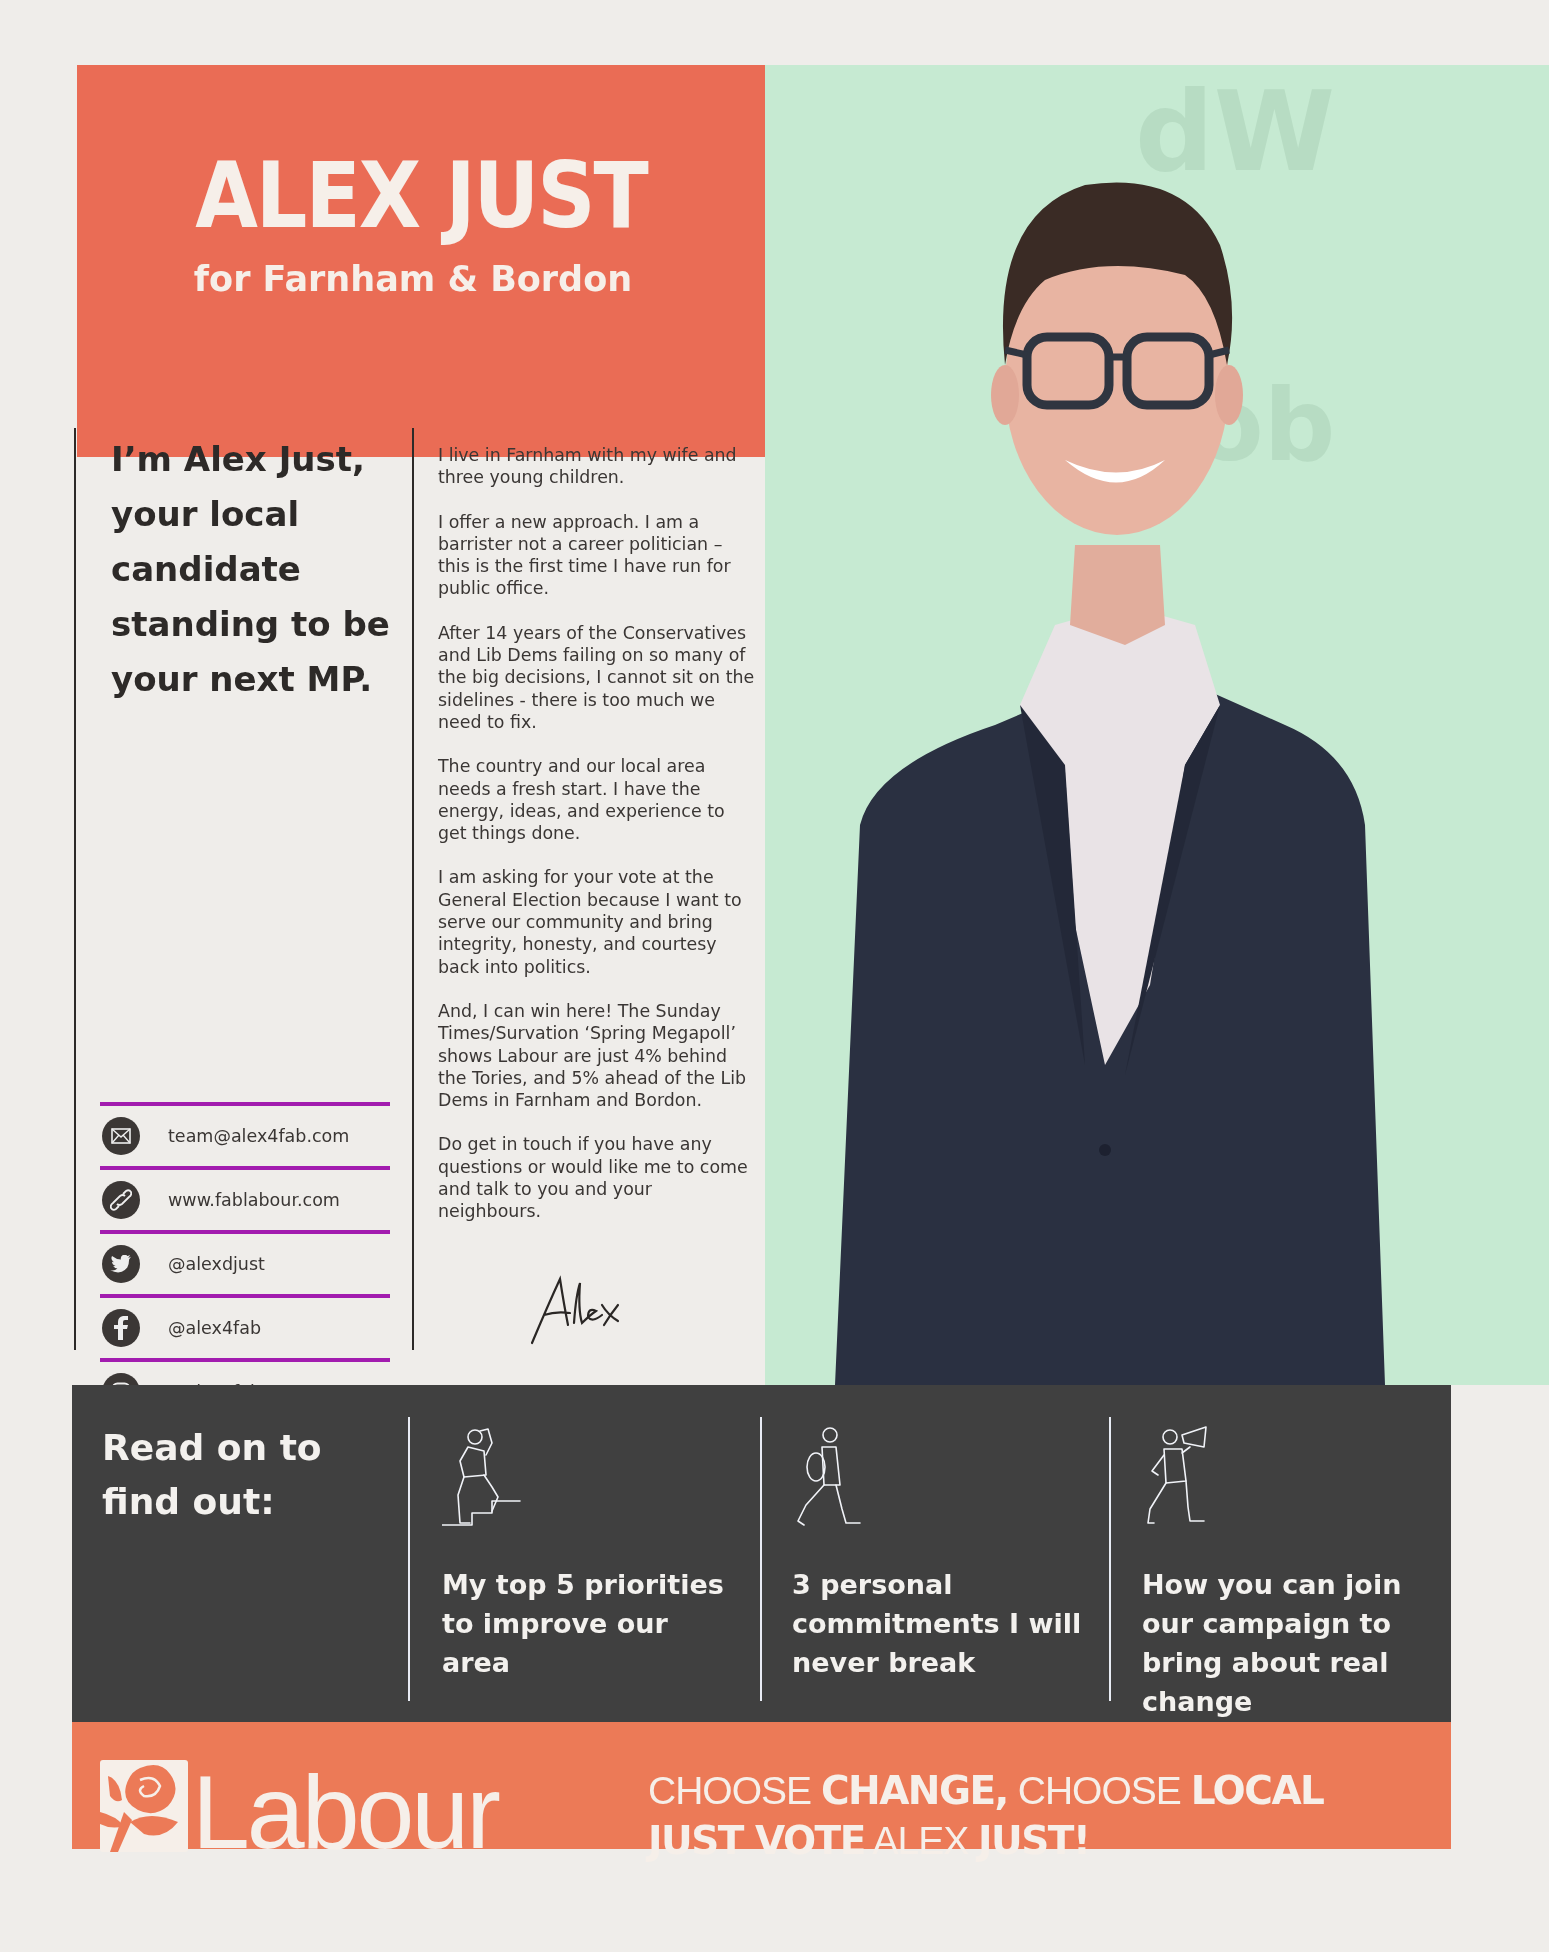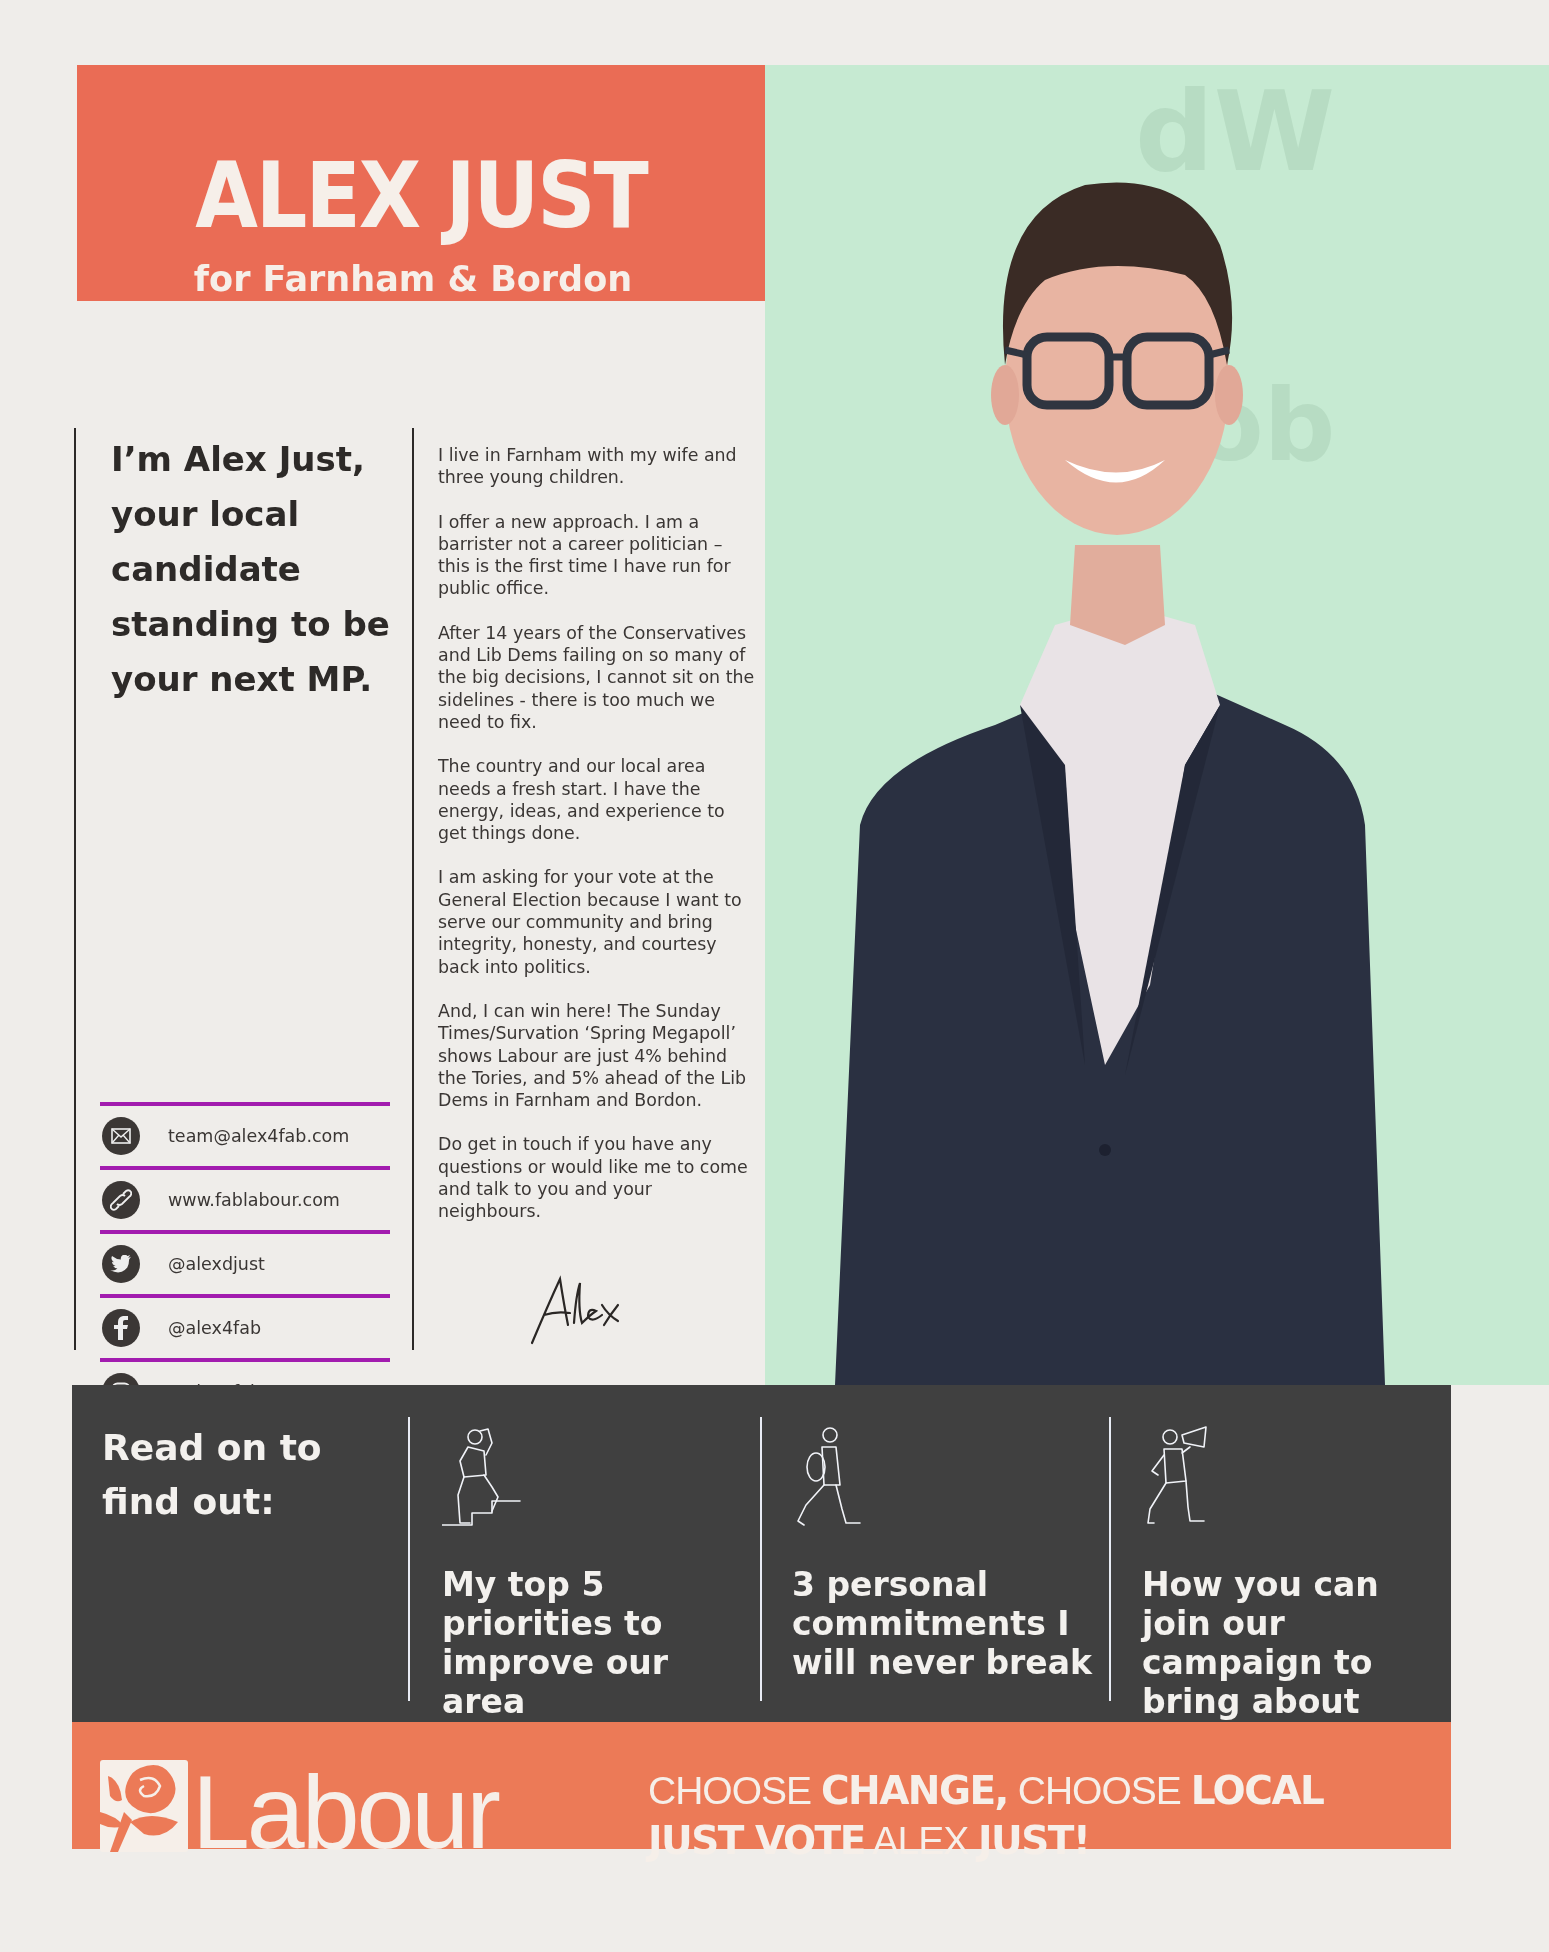--- a/index.html
+++ b/index.html
@@ -5,21 +5,21 @@
   html, body { margin: 0; padding: 0; }
   body {
     width: 1549px; height: 1952px; position: relative; overflow: hidden;
     background: #efedea;
     font-family: "DejaVu Sans", sans-serif;
     color: #2f2c2a;
   }
   .abs { position: absolute; }
   
   #header {
-    left: 77px; top: 65px; width: 688px; height: 236px;
+    left: 77px; top: 65px; width: 688px; height: 392px;
     background: #ea6c55;
     color: #f6efe9; text-align: center;
   }
   #header .title {
     position: absolute; left: 0; right: 0; top: 86px;
     font-family: "DejaVu Sans", sans-serif; font-weight: 900;
     font-size: 90px; letter-spacing: -2px; line-height: 1;
     font-stretch: condensed;
   }
   #header .subtitle {
@@ -63,21 +63,21 @@
   }
   #readon .lead {
     position: absolute; left: 30px; top: 36px; width: 260px;
     font-weight: bold; font-size: 36px; line-height: 54px;
   }
   #readon .divider { position: absolute; top: 32px; width: 2px; height: 284px; background: #e8ecf5; }
   #readon .item { position: absolute; top: 32px; width: 320px; }
   #readon .item svg { position: absolute; top: 8px; }
   #readon .item .txt {
     position: absolute; top: 148px; left: 0;
-    font-weight: bold; font-size: 33px; line-height: 39px;
+    font-weight: bold; font-size: 27px; line-height: 39px;
   }
   
   #footer {
     left: 72px; top: 1722px; width: 1379px; height: 127px; background: #ec7a57;
     color: #f6efe9;
   }
   #footer .logo-word {
     position: absolute; left: 120px; top: 38px;
     font-family: "Liberation Sans", sans-serif; font-size: 104px; line-height: 1;
     letter-spacing: -3px;

